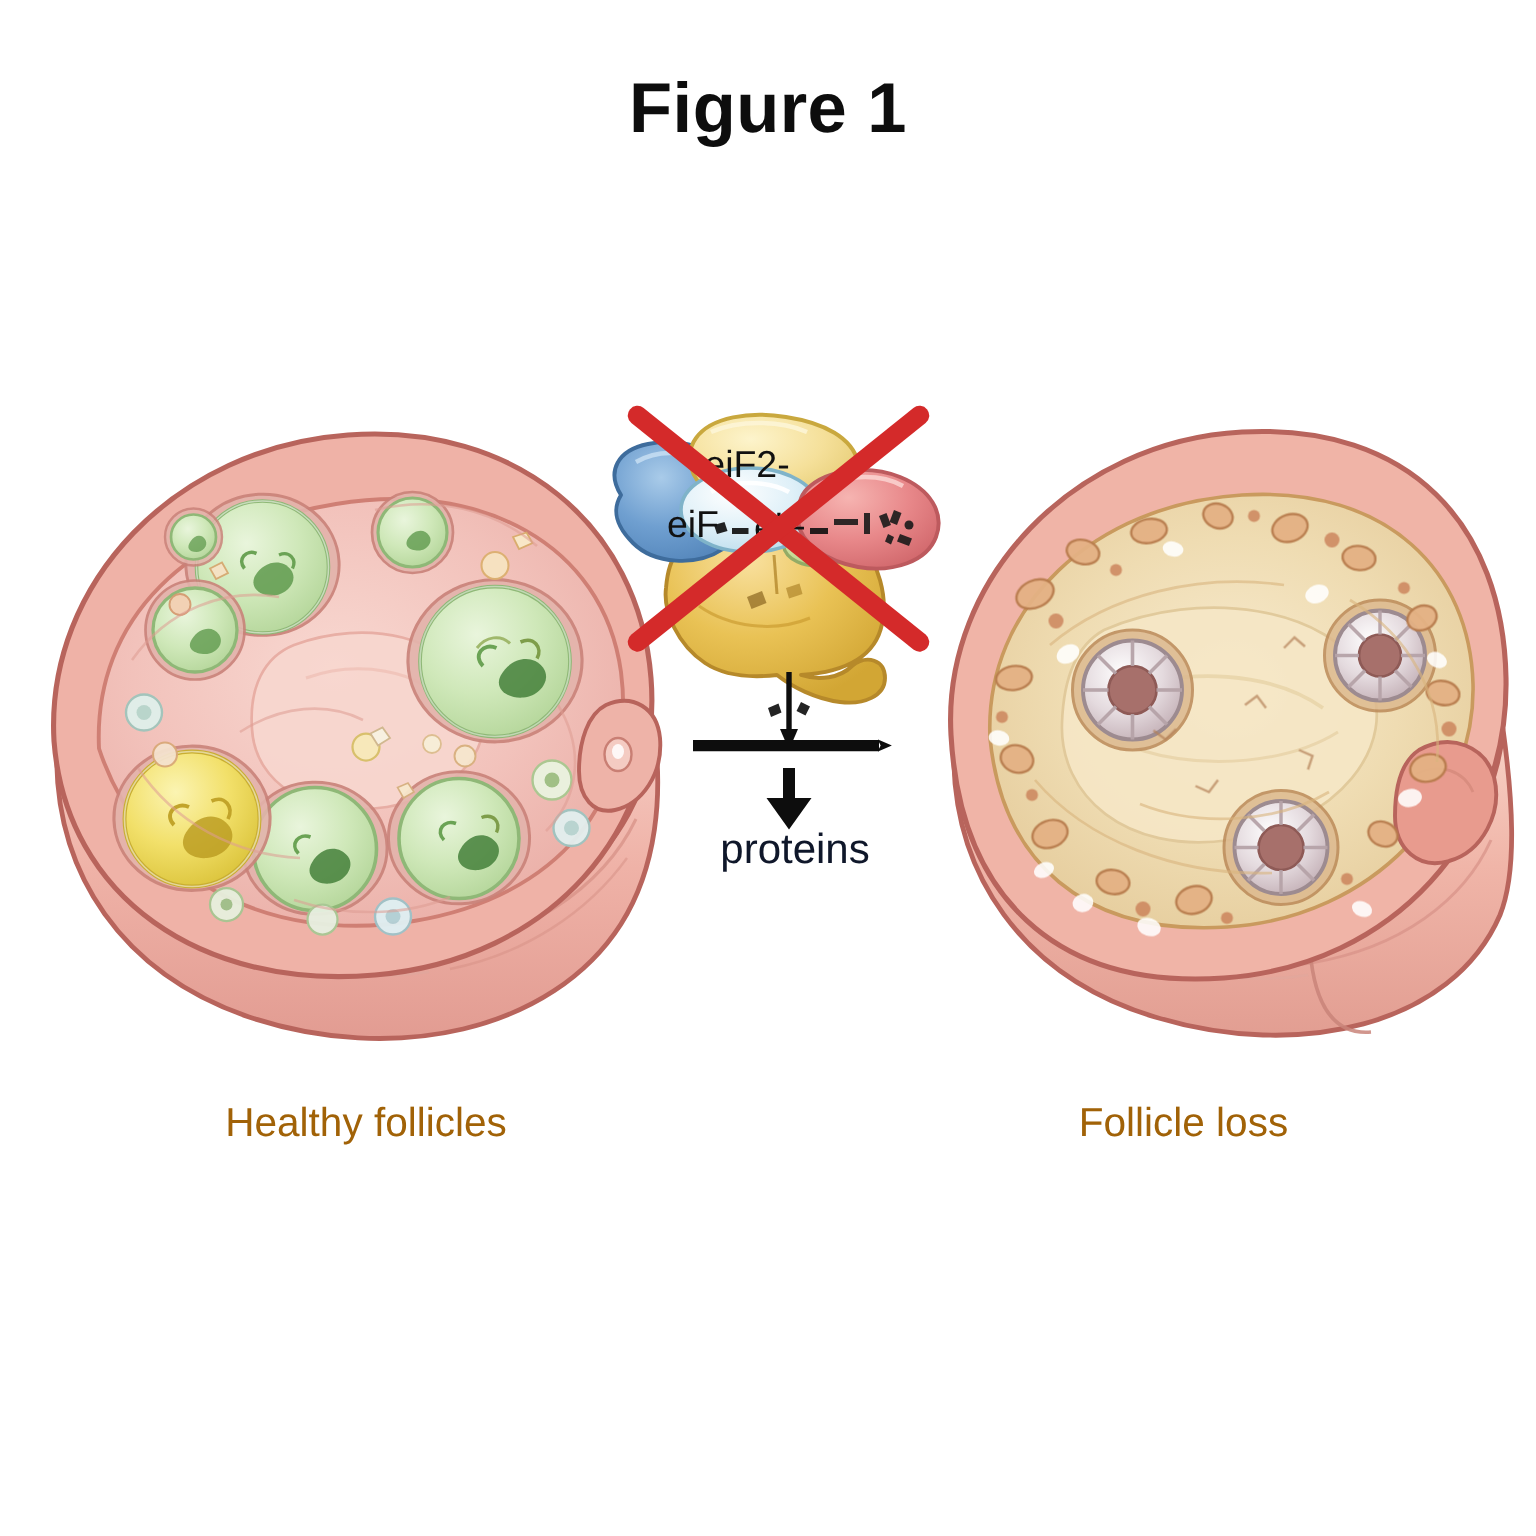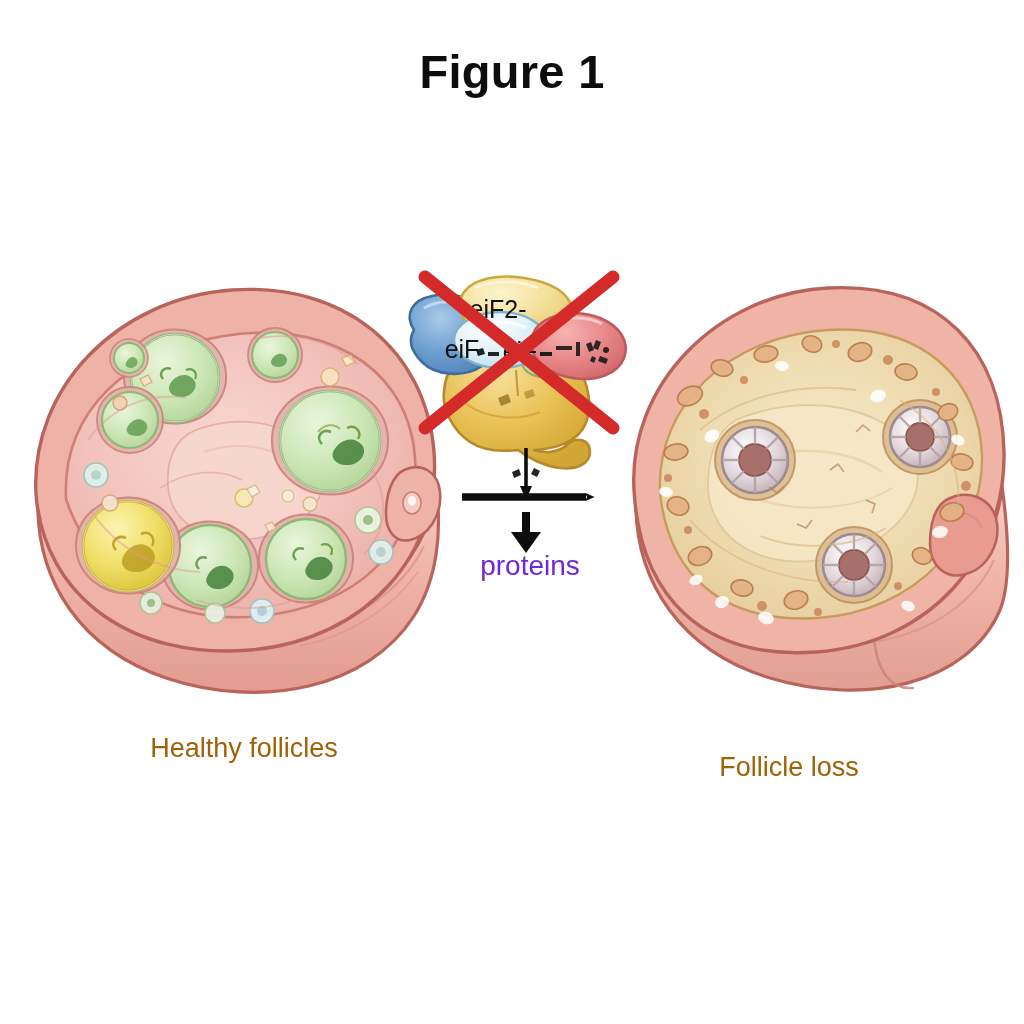--- a/index.html
+++ b/index.html
@@ -52,32 +52,31 @@
   }
   #caption-left {
     left: 40px;
     top: 733px;
     width: 408px;
   }
   #caption-right {
     left: 600px;
     top: 733px;
     width: 378px;
-    margin-top: 19px;
   }
 
   
   #proteins-label {
     position: absolute;
     left: 400px;
     top: 551px;
     width: 260px;
     text-align: center;
     font-size: 28px;
-    color: #6d28d9;
+    color: #0f172a;
     line-height: 1.1;
     white-space: nowrap;
   }
 
   
   .art {
     position: absolute;
     left: 0;
     top: 0;
     width: 1024px;

